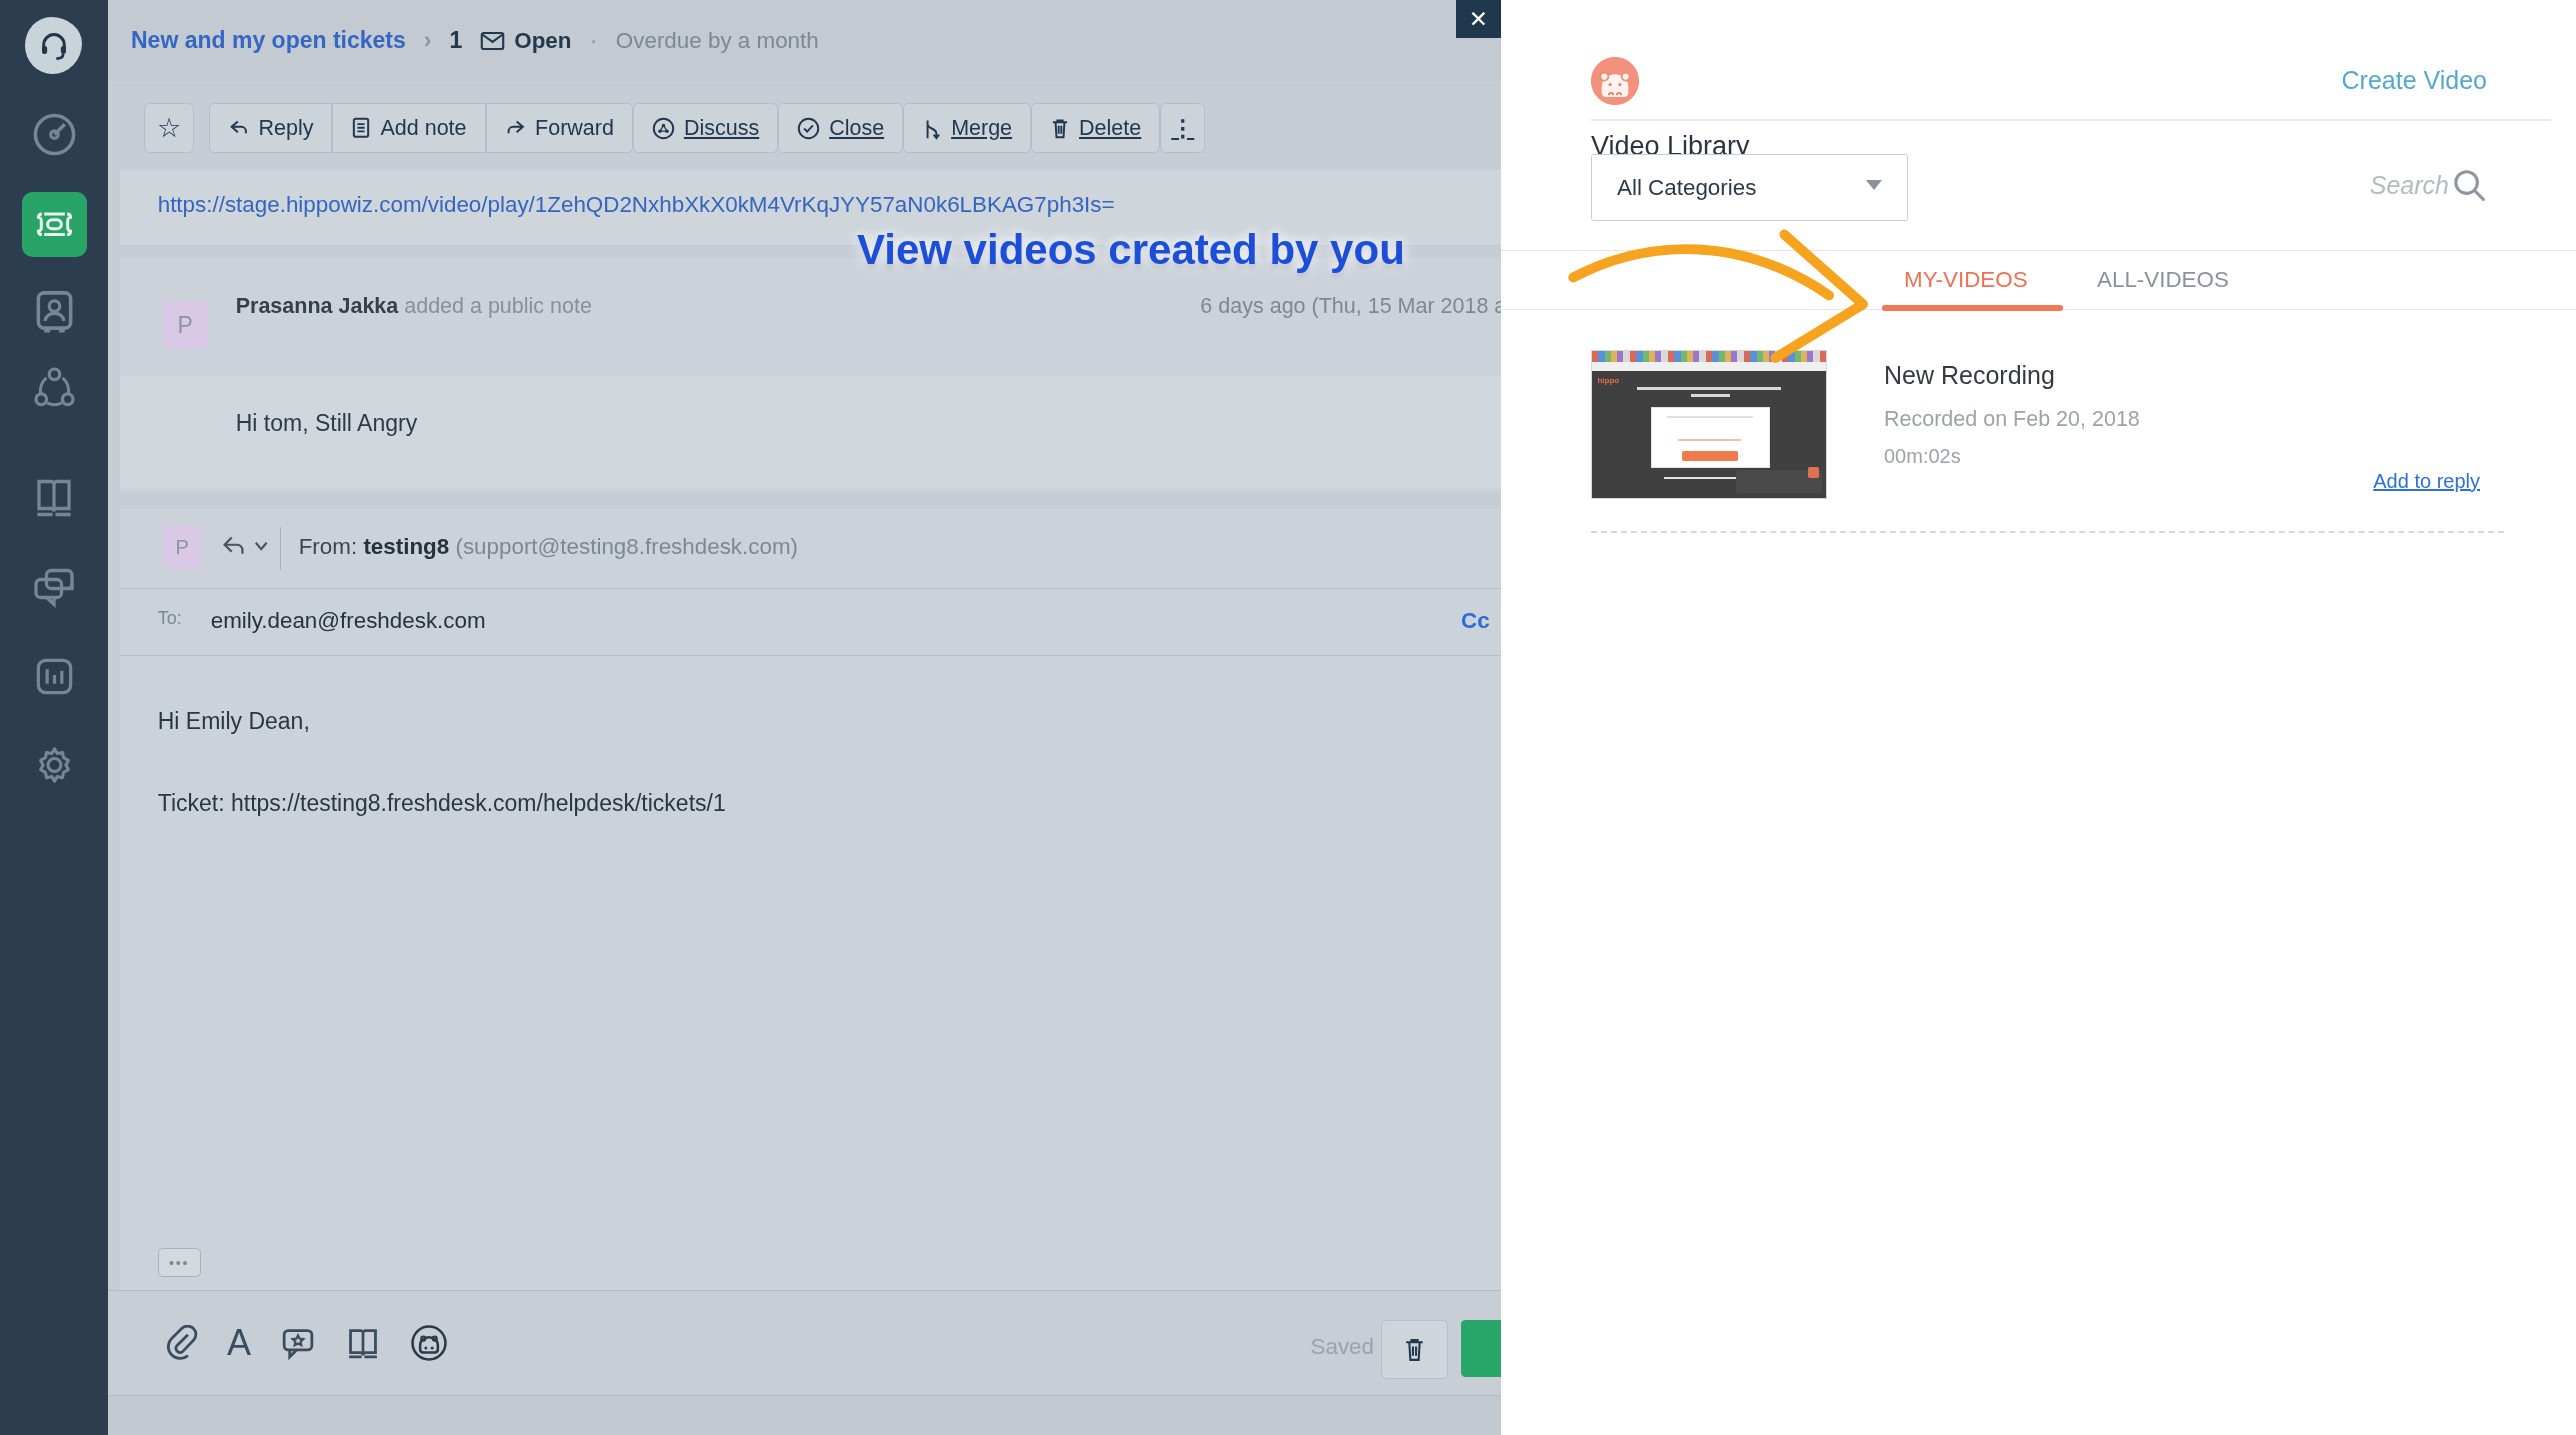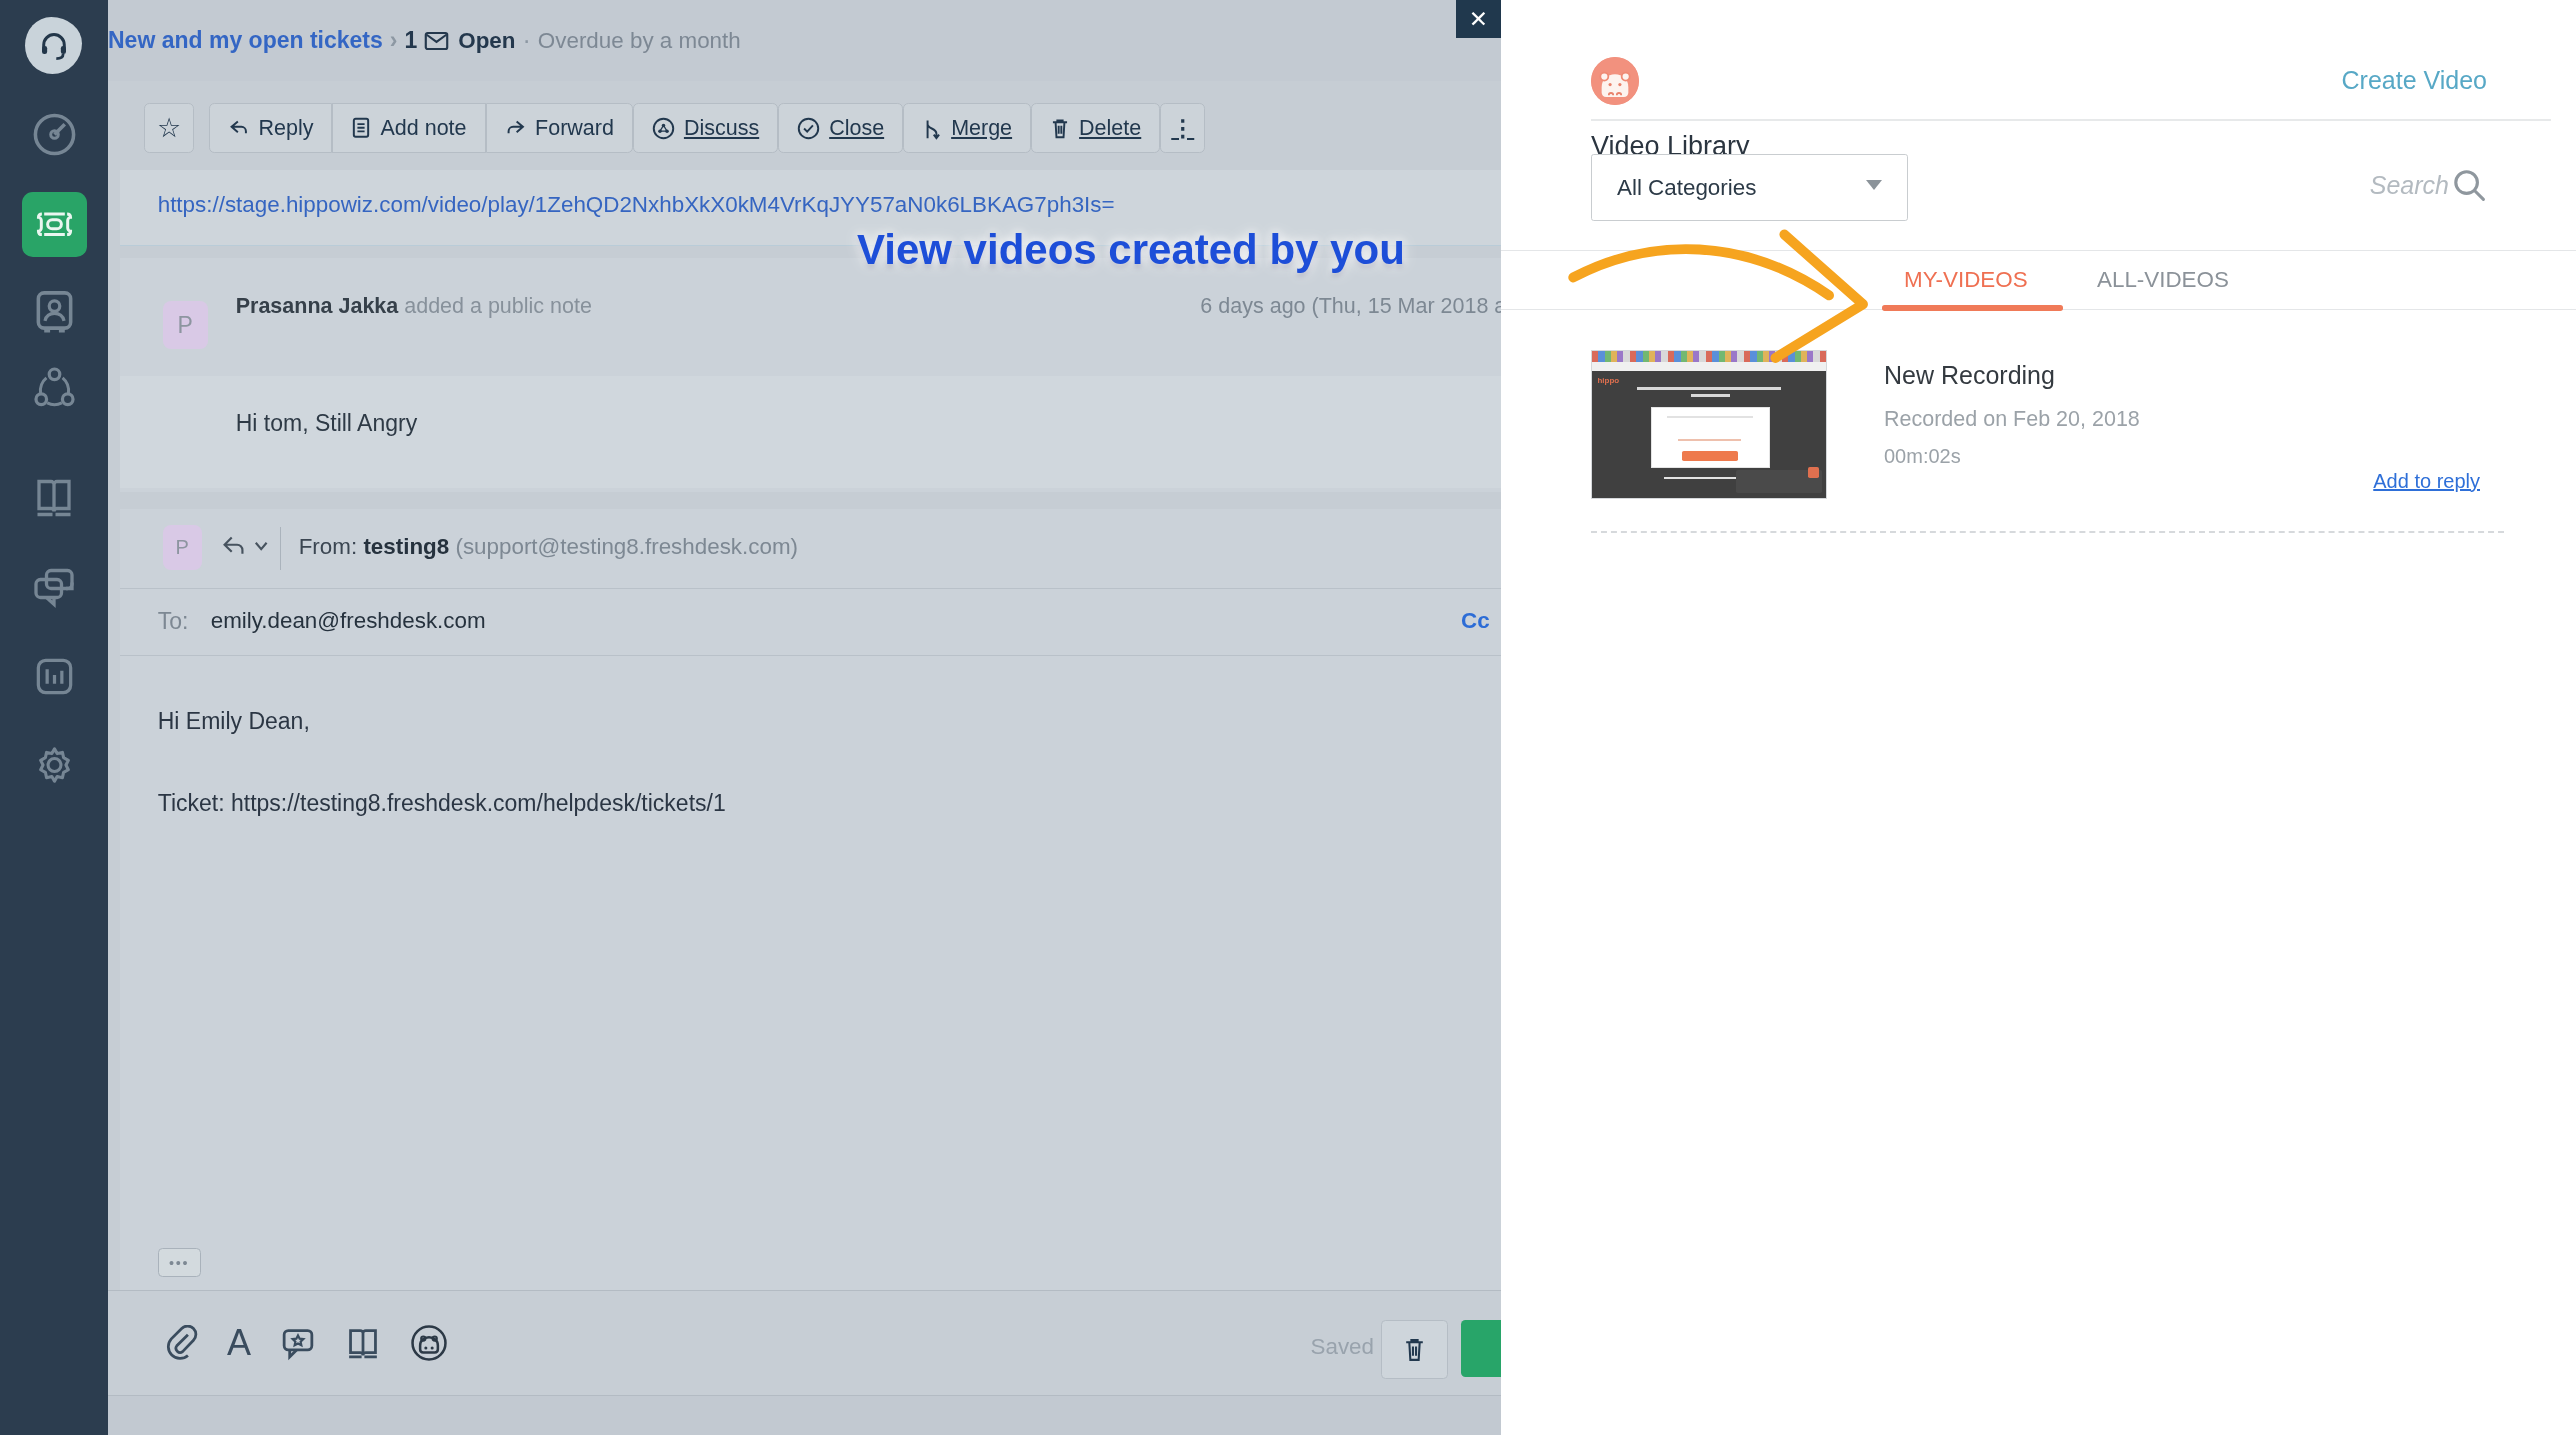--- a/index.html
+++ b/index.html
@@ -11,21 +11,21 @@
   .sidebar{left:0;top:0;width:108px;height:1435px;background:#2c3d4f;z-index:4;}
   .side-ic{position:absolute;left:0;width:108px;display:flex;justify-content:center;color:#8493a1;opacity:.85;}
   .side-active{position:absolute;left:21.5px;width:65px;height:65px;background:#29a467;border-radius:10.8px;
                display:flex;align-items:center;justify-content:center;color:#e8f5ee;}
   .logo-blob{position:absolute;left:25px;top:17px;width:57px;height:57px;background:#c9d3da;
              border-radius:46% 54% 52% 48%/50% 46% 54% 50%;display:flex;align-items:center;justify-content:center;color:#223649;}
 
   
   .main{left:108px;top:0;width:2468px;height:1435px;background:#c6cdd4;z-index:1;}
   .crumbbar{position:absolute;left:0;top:0;width:100%;height:81px;background:#c3cad2;
-            display:flex;align-items:center;gap:7px;box-sizing:border-box;}
+            display:flex;align-items:center;gap:18px;padding-left:23px;box-sizing:border-box;}
   .crumb-link{color:#3466c4;font-weight:700;font-size:23px;}
   .crumb-sep{color:#8d98a3;font-size:23px;font-weight:700;}
   .crumb-id{color:#24384d;font-weight:700;font-size:23px;}
   .crumb-status{color:#24384d;font-weight:700;font-size:22.4px;display:flex;align-items:center;gap:9px;}
   .crumb-dot{color:#8d98a3;font-size:25px;}
   .crumb-overdue{color:#7d8894;font-size:22.4px;}
 
   .tbar{position:absolute;left:36px;top:103px;height:50px;display:flex;align-items:stretch;}
   .tbtn{background:#ccd3d9;border:1.8px solid #b5bdc5;border-radius:5.4px;color:#22384e;font-size:21.5px;
         display:flex;align-items:center;gap:9px;padding:0 18px;box-sizing:border-box;}
@@ -49,21 +49,21 @@
   .note-text{position:absolute;left:116px;top:34px;font-size:23px;color:#2e3a46;}
 
   .replycard{top:509px;height:781px;}
   .reply-head{position:absolute;left:0;top:0;width:100%;height:79px;border-bottom:1.8px solid #b9c1c9;}
   .reply-icons{position:absolute;left:100px;top:25px;color:#47535f;display:flex;align-items:center;gap:7.2px;}
   .vdiv{position:absolute;left:160px;top:18px;width:1.8px;height:43px;background:#aab3bc;}
   .fromline{position:absolute;left:179px;top:25px;font-size:22.4px;color:#3b4652;white-space:nowrap;}
   .from-name{color:#26323e;font-weight:700;}
   .from-email{color:#7d8893;}
   .toline{position:absolute;left:0;top:79px;width:100%;height:67px;border-bottom:1.8px solid #b9c1c9;}
-  .to-label{position:absolute;left:38px;top:20px;font-size:23px;color:#7d8893;}
+  .to-label{position:absolute;left:38px;top:20px;font-size:18px;color:#7d8893;}
   .to-value{position:absolute;left:91px;top:20px;font-size:22.4px;color:#26323e;}
   .cc-link{position:absolute;right:1087px;top:20px;font-size:22.4px;color:#2c6cd6;font-weight:700;}
   .mailbody{position:absolute;left:38px;top:179px;font-size:23px;color:#2b3644;line-height:66px;}
   .ellipsisbtn{position:absolute;left:38px;top:739px;width:41px;height:27px;border:1.8px solid #a9b2bb;
                border-radius:4.5px;background:#d3dade;color:#7d8893;font-size:14.4px;letter-spacing:1.8px;
                display:flex;align-items:center;justify-content:center;}
 
   .editorbar{position:absolute;left:0;top:1290px;width:100%;height:106px;background:#c7ced5;
              border-top:1.8px solid #b3bbc3;border-bottom:1.8px solid #b3bbc3;box-sizing:border-box;}
   .ed-icons{position:absolute;left:56px;top:0;height:100%;display:flex;align-items:center;gap:29px;color:#3a4c5e;}

